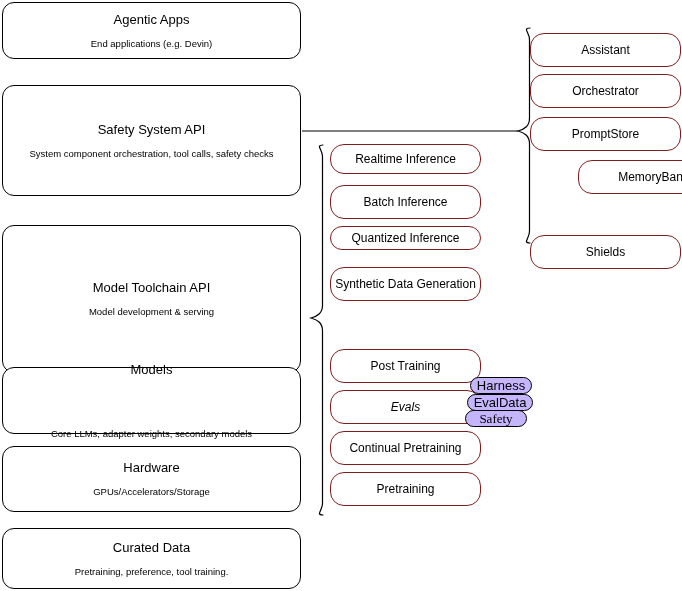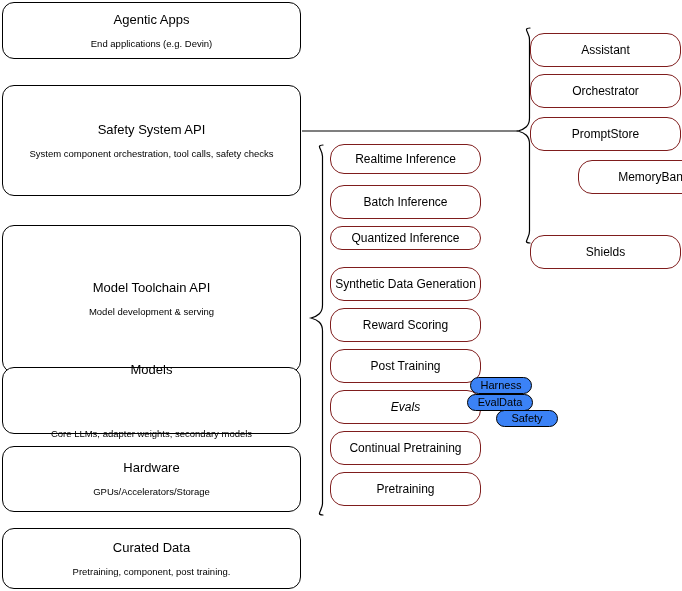--- a/index.html
+++ b/index.html
@@ -55,25 +55,25 @@
     justify-content: center;
     font-size: 12px;
     line-height: 14px;
     color: #000000;
   }
   .pill {
     position: absolute;
     box-sizing: border-box;
     border: 1px solid #000000;
     border-radius: 999px;
-    background: #3b82f6;
+    background: #c4b5fd;
     display: flex;
     align-items: center;
     justify-content: center;
-    font-size: 11px;
+    font-size: 13px;
     line-height: 13px;
     color: #000000;
     white-space: nowrap;
   }
   .svg-layer {
     position: absolute;
     left: 0; top: 0;
     width: 682px;
     height: 591px;
     pointer-events: none;
@@ -125,36 +125,35 @@
     <div class="layer-sub">Core LLMs, adapter weights, secondary models</div>
   </div>
 
   <div class="box" style="left:2px; top:446px; width:299px; height:66px;">
     <div class="layer-title">Hardware</div>
     <div class="layer-sub">GPUs/Accelerators/Storage</div>
   </div>
 
   <div class="box" style="left:2px; top:528px; width:299px; height:61px;">
     <div class="layer-title">Curated Data</div>
-    <div class="layer-sub">Pretraining, component, post training.</div>
+    <div class="layer-sub">Pretraining, preference, tool training.</div>
   </div>
 
   <div class="chip" style="left:330px; top:144px; width:151px; height:30px;">Realtime Inference</div>
   <div class="chip" style="left:330px; top:185px; width:151px; height:34px;">Batch Inference</div>
   <div class="chip" style="left:330px; top:226px; width:151px; height:24px;">Quantized Inference</div>
   <div class="chip" style="left:330px; top:267px; width:151px; height:34px;">Synthetic Data Generation</div>
-  <div class="chip" style="left:330px; top:308px; width:151px; height:34px;">Reward Scoring</div>
   <div class="chip" style="left:330px; top:349px; width:151px; height:34px;">Post Training</div>
   <div class="chip" style="left:330px; top:390px; width:151px; height:34px;font-style:italic;">Evals</div>
   <div class="chip" style="left:330px; top:431px; width:151px; height:34px;">Continual Pretraining</div>
   <div class="chip" style="left:330px; top:472px; width:151px; height:34px;">Pretraining</div>
 
   <div class="pill" style="left:470px; top:377px; width:62px; height:17px;">Harness</div>
   <div class="pill" style="left:467px; top:394px; width:66px; height:17px;">EvalData</div>
-  <div class="pill" style="left:496px; top:410px; width:62px; height:17px;">Safety</div>
+  <div class="pill" style="left:465px; top:410px; width:62px; height:17px;font-family:Liberation Serif, serif;">Safety</div>
 
   <div class="chip" style="left:530px; top:33px; width:151px; height:34px;">Assistant</div>
   <div class="chip" style="left:530px; top:74px; width:151px; height:34px;">Orchestrator</div>
   <div class="chip" style="left:530px; top:117px; width:151px; height:34px;">PromptStore</div>
   <div class="chip" style="left:530px; top:160px; width:151px; height:34px;margin-left:48px;">MemoryBank</div>
   <div class="chip" style="left:530px; top:203px; width:151px; height:34px;margin-top:32px;">Shields</div>
 
 </div>
 
 </body></html>

